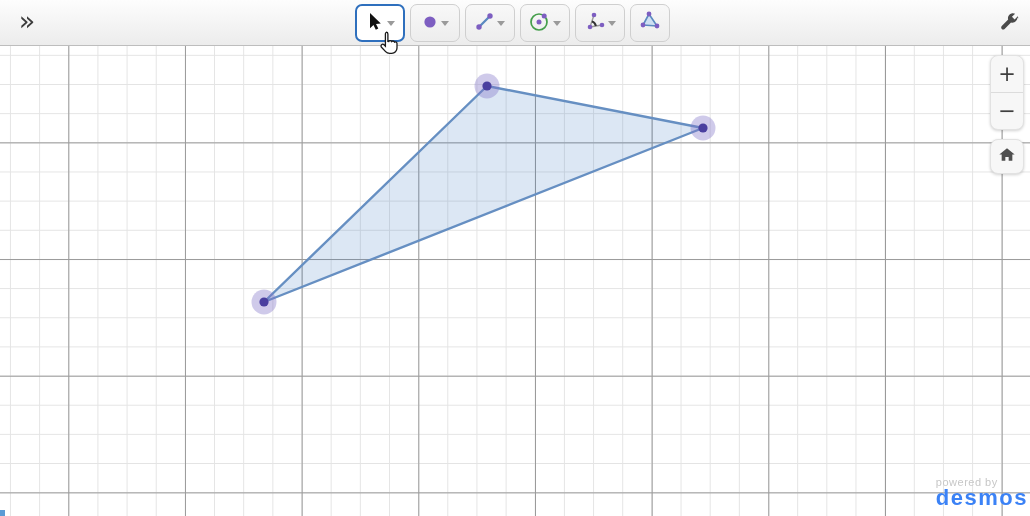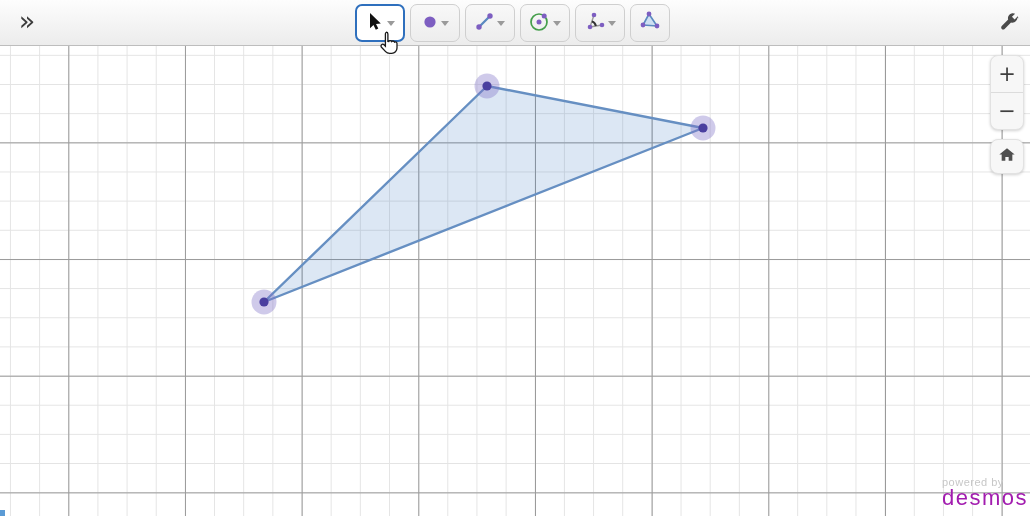--- a/index.html
+++ b/index.html
@@ -57,21 +57,21 @@
   .zoom-divider { height:1px; background:#dcdcdc; }
   .home-btn {
     margin-top:9px; width:34px; height:35px; background:#f7f7f7;
     border:1px solid #e2e2e2; border-radius:8px; box-shadow:0 1px 3px rgba(0,0,0,.18);
     cursor:pointer; display:flex; align-items:center; justify-content:center;
   }
 
   
   .watermark { position:absolute; right:2px; bottom:8px; pointer-events:none; }
   .watermark .line1 { font-size:11px; color:#c7c7c7; letter-spacing:.5px; }
-  .watermark .line2 { font-size:22px; font-weight:normal; color:#a21caf; letter-spacing:1.5px; line-height:20px; }
+  .watermark .line2 { font-size:22px; font-weight:bold; color:#3b82f6; letter-spacing:1.5px; line-height:20px; }
 
   
   .cursor-overlay { position:absolute; left:377px; top:30px; pointer-events:none; }
 
   .corner-artifact { position:absolute; left:0; bottom:0; width:5px; height:6px; background:#5b9bd5; }
 </style>
 </head>
 <body>
 
 <div class="app">

